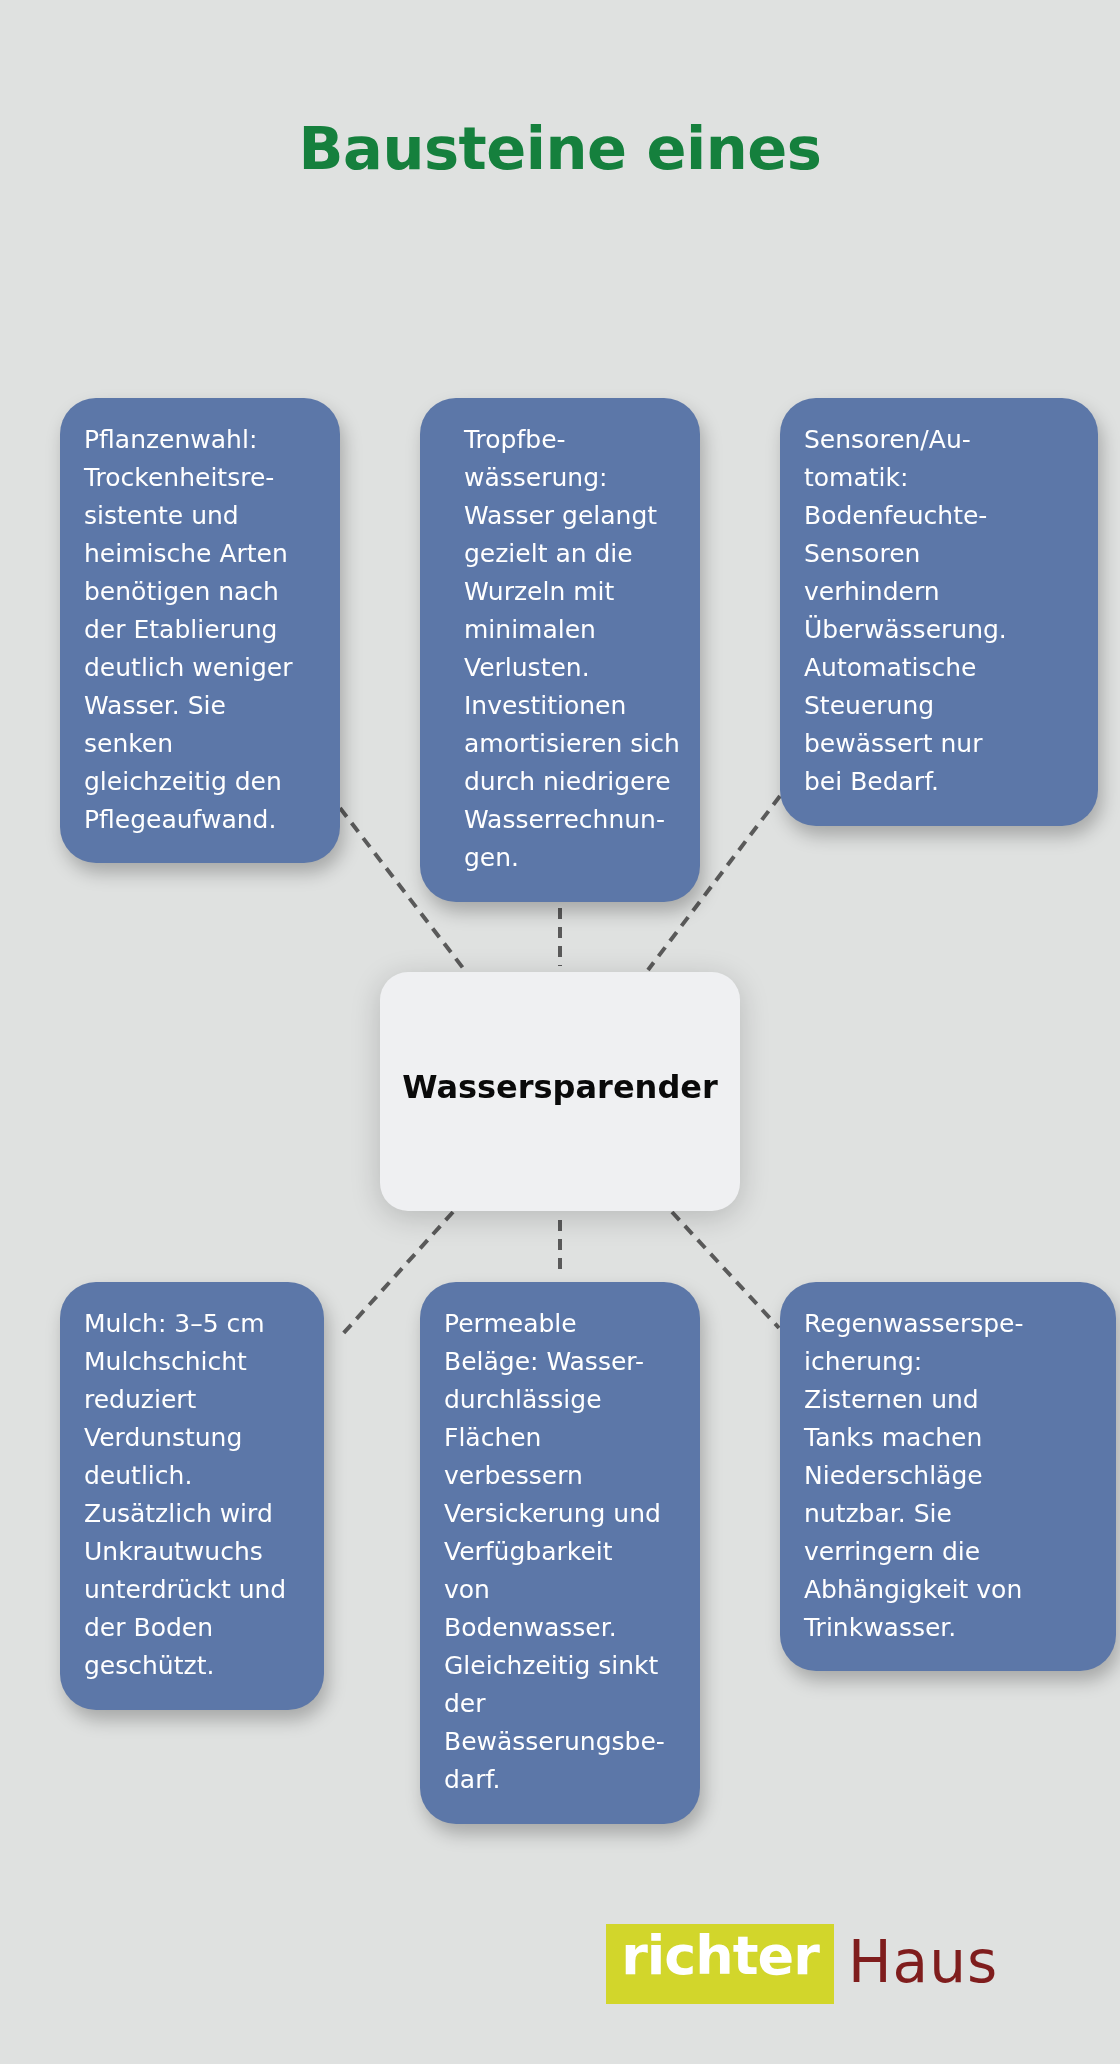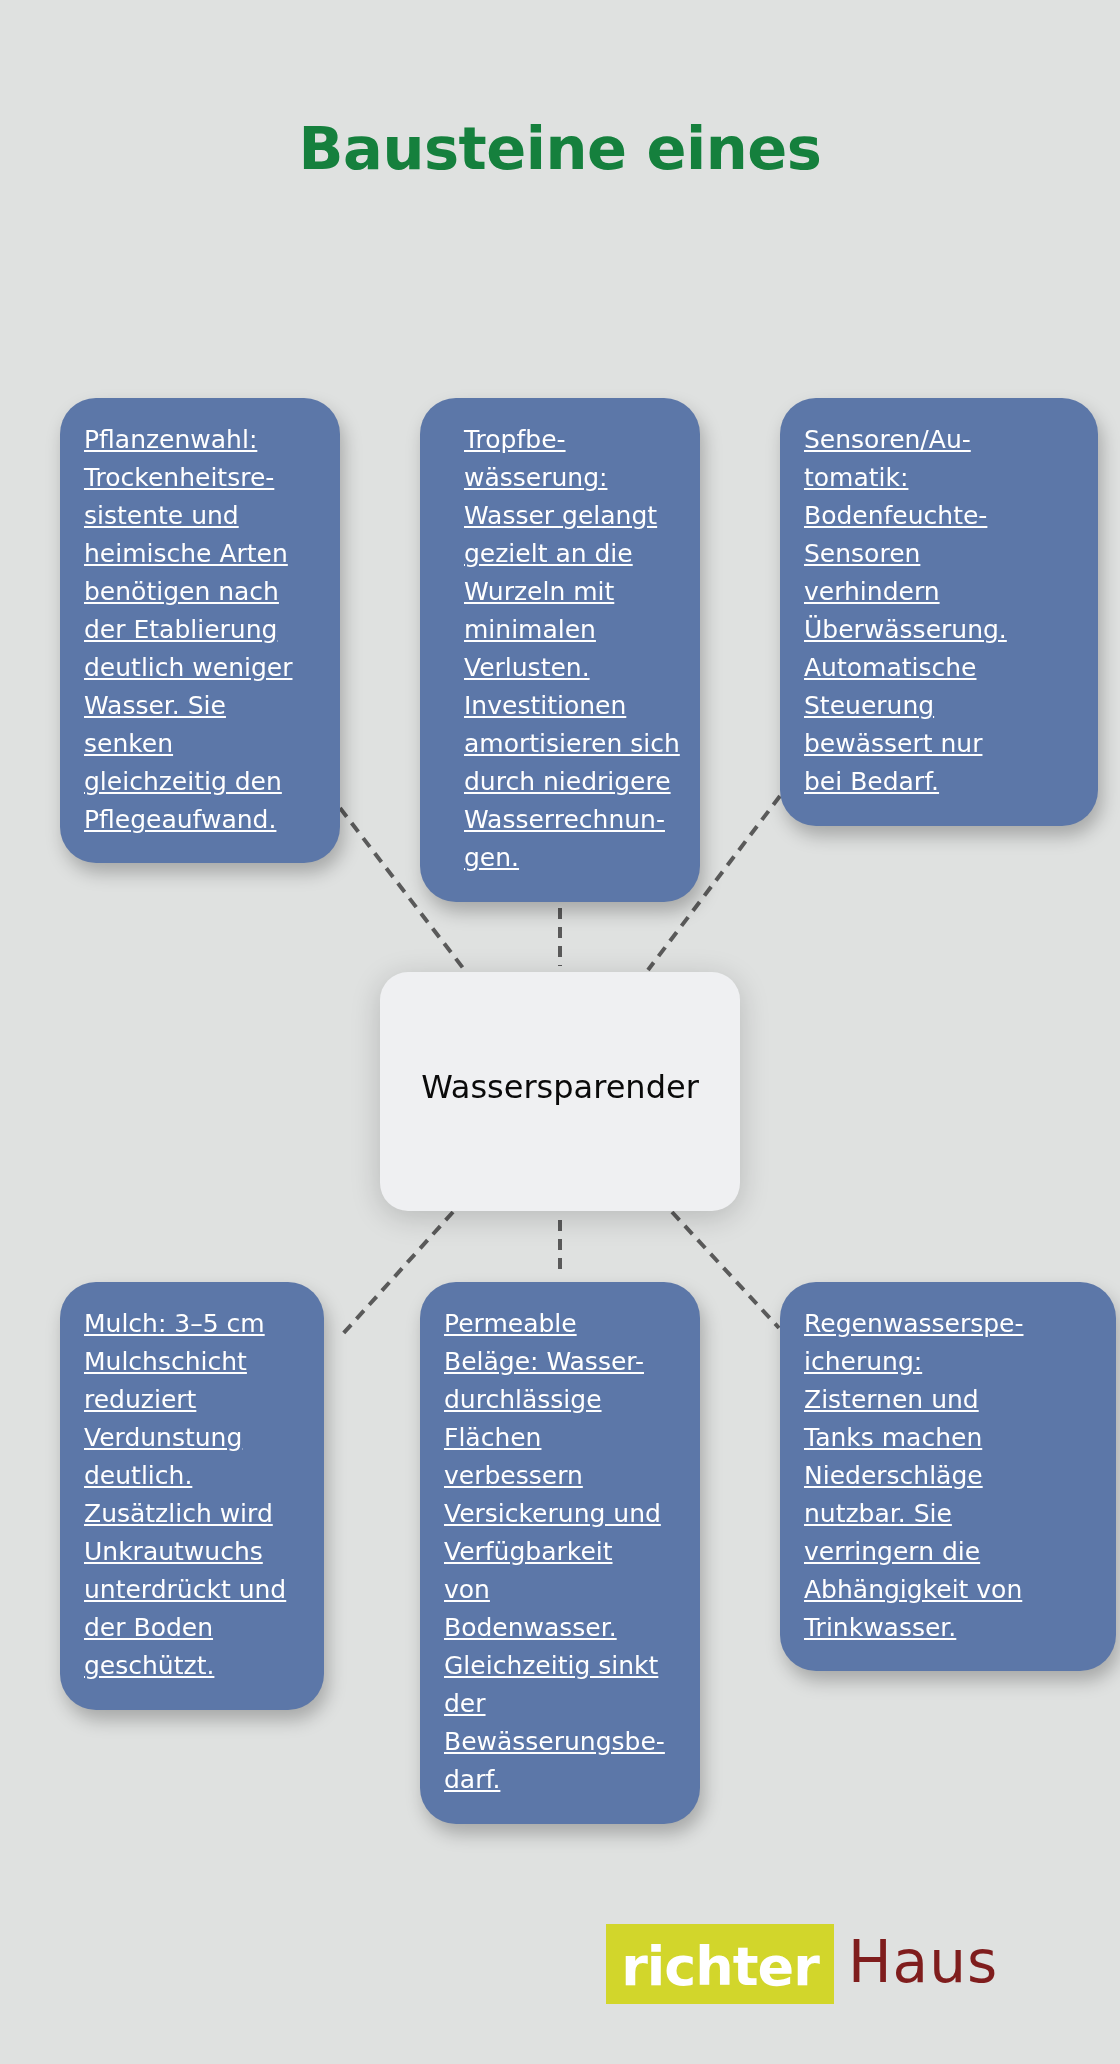--- a/index.html
+++ b/index.html
@@ -44,58 +44,58 @@
       background: #5c77a8;
       border-radius: 36px;
       color: #ffffff;
       font-size: 25px;
       line-height: 38px;
       padding: 23px 20px 20px 24px;
       box-shadow: 4px 10px 18px rgba(0,0,0,0.25);
       word-wrap: break-word;
       hyphens: manual;
     }
-    .card p { margin: 0; white-space: pre-line; text-decoration: underline; }
+    .card p { margin: 0; white-space: pre-line; }
 
     .center {
       position: absolute;
       left: 380px;
       top: 972px;
       width: 360px;
       height: 239px;
       box-sizing: border-box;
       background: #eff0f2;
       border-radius: 28px;
       box-shadow: 0 6px 30px rgba(0,0,0,0.18);
       display: flex;
       align-items: center;
       justify-content: center;
       text-align: center;
-      font-weight: normal;
+      font-weight: bold;
       font-size: 32px;
       line-height: 47px;
       color: #0a0a0a;
       padding: 0 10px 8px 10px;
     }
     .center span { display: block; }
 
     .logo {
       position: absolute;
       left: 606px;
       top: 1924px;
       height: 80px;
       display: flex;
       align-items: center;
     }
     .logo-box {
       background: #d2d62b;
       height: 80px;
       width: 228px;
       display: flex;
-      align-items: flex-end;
+      align-items: flex-start;
       justify-content: center;
       color: #ffffff;
       font-weight: bold;
       font-size: 54px;
       letter-spacing: -1px;
       font-family: "DejaVu Sans", sans-serif;
       padding-bottom: 6px;
       box-sizing: border-box;
     }
     .logo-text {

